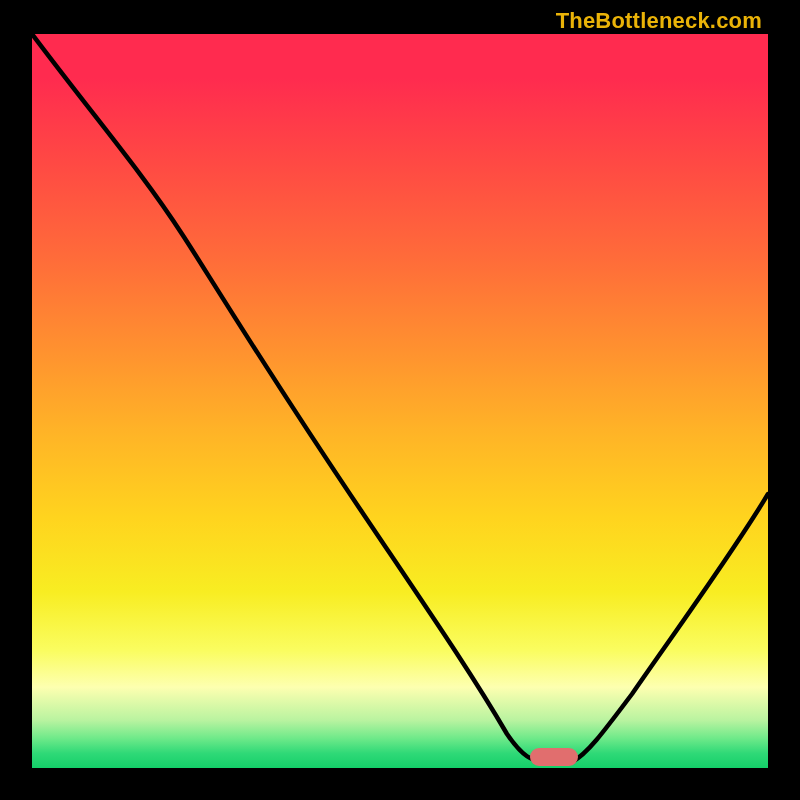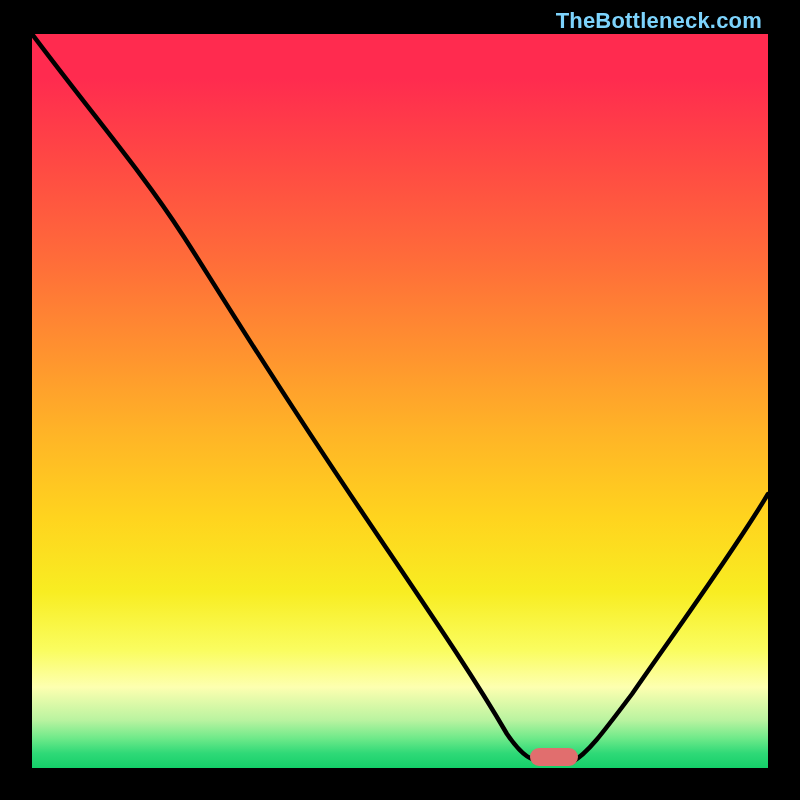--- a/index.html
+++ b/index.html
@@ -14,21 +14,21 @@
 #ff8e30 42%,
 #ffb327 54%,
 #ffd41e 66%,
 #f8ed22 76%,
 #fafd60 84%,
 #fdffb0 89%,
 #b9f3a0 93.5%,
 #6de989 96%,
 #2fd977 98%,
 #14cf69 100%)}
-.watermark{position:absolute;top:8px;right:38px;color:#7dd3fc;font-size:22px;font-weight:600;letter-spacing:.2px}
+.watermark{position:absolute;top:8px;right:38px;color:#eab308;font-size:22px;font-weight:600;letter-spacing:.2px}
 .marker{position:absolute;width:48px;height:18px;border-radius:9px;background:#e16e6e;left:498px;top:714px}
 svg.curve{position:absolute;left:0;top:0;width:736px;height:734px}
 </style>
 </head>
 <body>
 
 <div class="chart-frame">
   <div class="watermark">TheBottleneck.com</div>
 
   <div class="plot-area">

